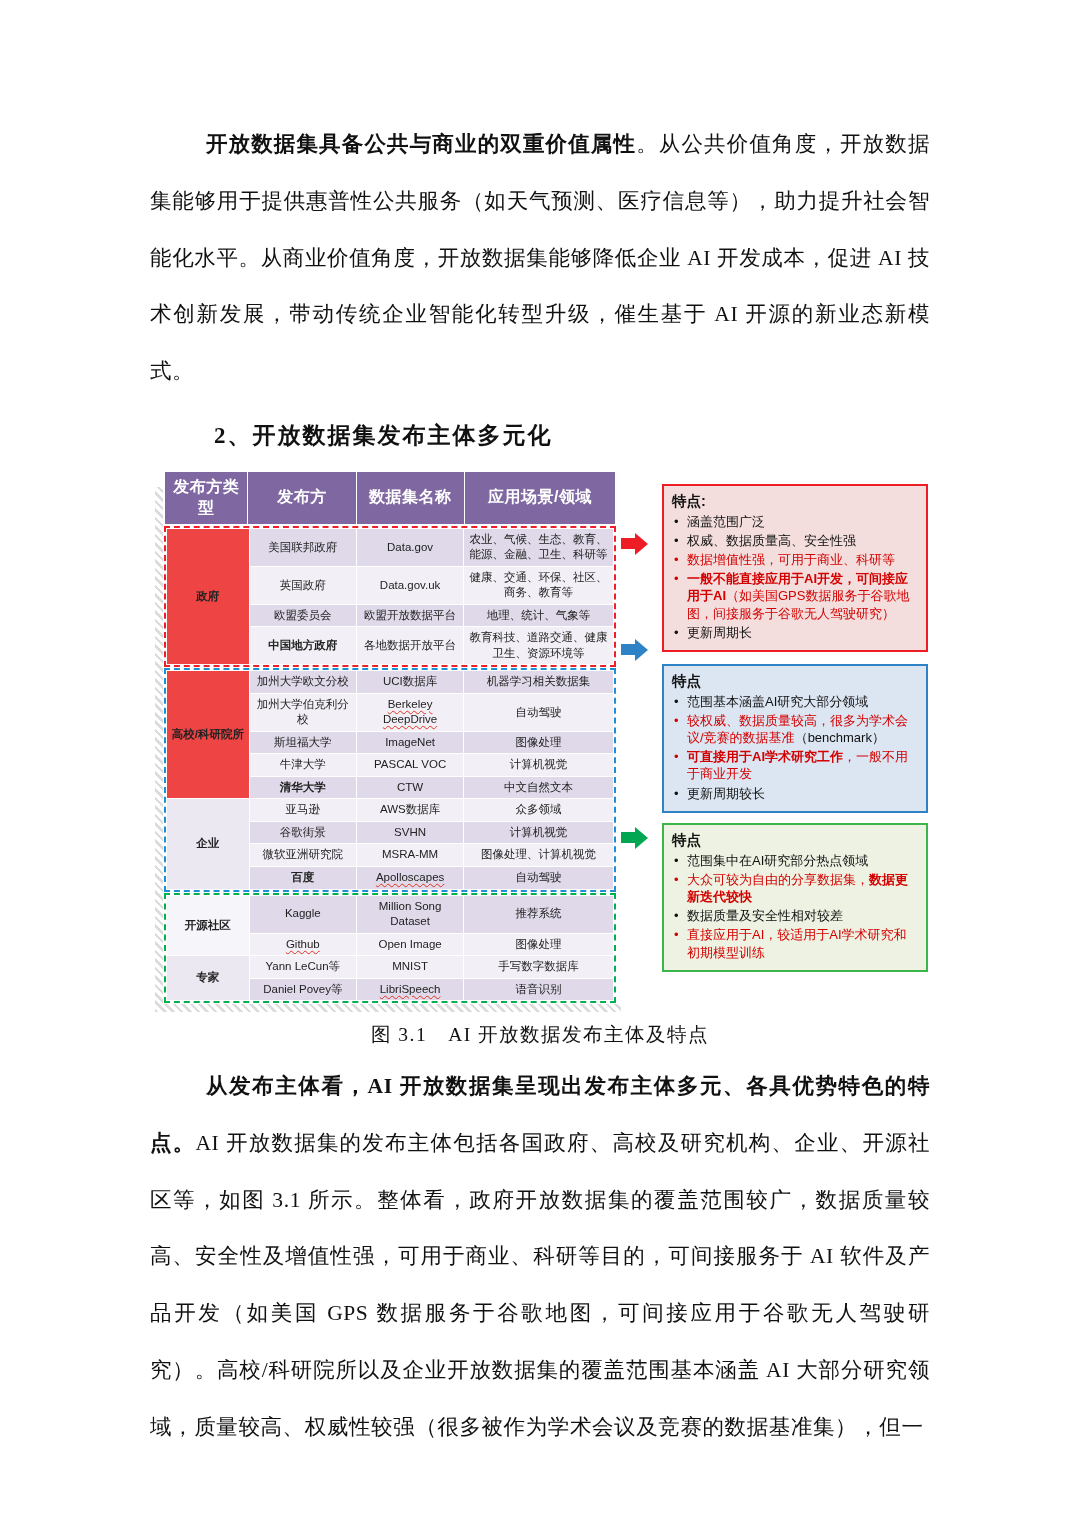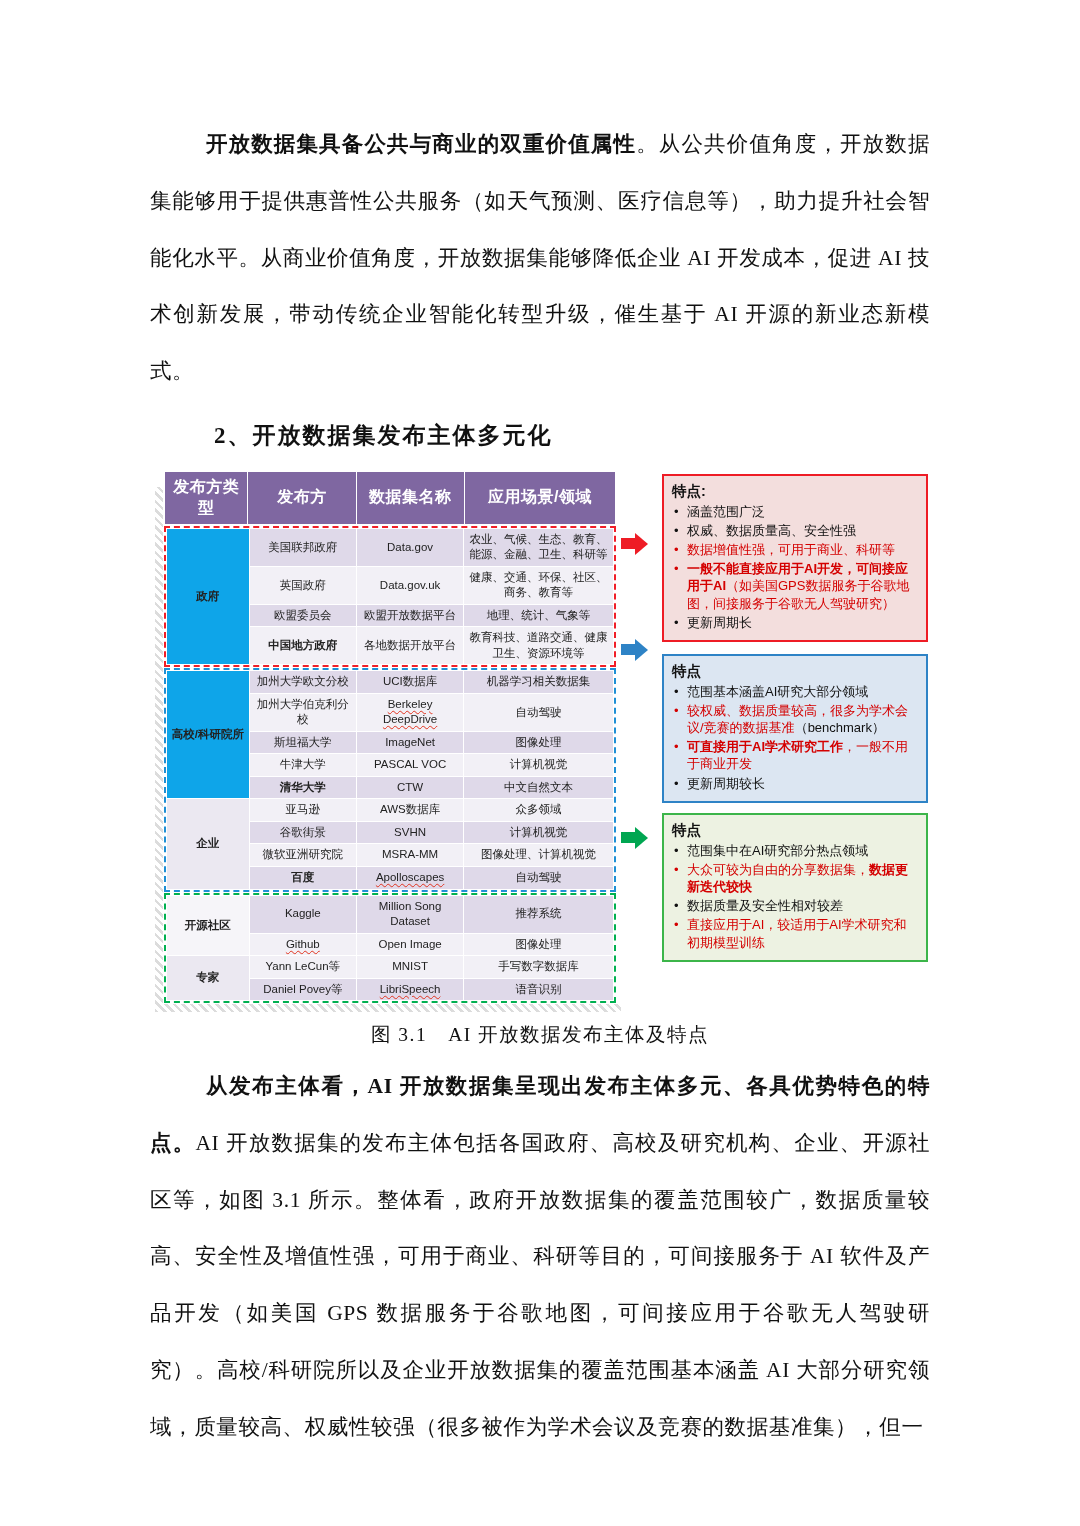--- a/index.html
+++ b/index.html
@@ -36,32 +36,32 @@
   table.dt th{
     background:#7f67a1;color:#ffffff;font-size:16px;font-weight:bold;
     padding:5px 2px;border:1px solid #ffffff;text-align:center;letter-spacing:0.5px;
   }
   table.dt td{
     border:1px solid #ffffff;padding:3px 3px;text-align:center;
     font-size:11.5px;color:#222;line-height:1.35;
   }
   td.row-a{background:#dfd9e9;} td.row-b{background:#f2f0f6;}
   td.cat{font-weight:bold;font-size:12.5px;color:#111;}
-  td.cat-dark{background:#0ea5e9;} td.cat-mid{background:#ebe8f1;} td.cat-light{background:#f6f5f9;}
+  td.cat-dark{background:#ef4444;} td.cat-mid{background:#ebe8f1;} td.cat-light{background:#f6f5f9;}
   .redcell{color:#e00000;font-weight:bold;}
   .sq{text-decoration:underline wavy #e0331f 1px;text-underline-offset:2px;}
   .grp{border-style:dashed;border-width:2.5px;margin-top:1px;}
   .grp-red{border-color:#f01e28;}
   .grp-blue{border-color:#1e8fd5;}
   .grp-green{border-color:#00b050;}
   
   .fig-right{width:266px;margin-left:46px;display:flex;flex-direction:column;}
   .fbox{box-sizing:border-box;border:2.5px solid;padding:6px 8px 7px 8px;
     font-family:"Liberation Sans", sans-serif;}
-  .fbox-red{background:#f3dedd;border-color:#ee1c25;margin-top:3px;}
+  .fbox-red{background:#f3dedd;border-color:#ee1c25;margin-top:13px;}
   .fbox-blue{background:#dce6f2;border-color:#2e83c6;margin-top:12px;}
   .fbox-green{background:#edf2e2;border-color:#3cb54a;margin-top:10px;}
   .fbox-title{font-weight:bold;font-size:14.5px;color:#111;margin-bottom:1px;}
   .fbox ul{list-style:none;margin:0;padding:0;}
   .fbox li{position:relative;padding-left:15px;font-size:13px;line-height:1.32;margin:2px 0;}
   .fbox li::before{content:"•";position:absolute;left:2px;top:0;}
   li.m-black::before{color:#111;}
   li.m-red::before{color:#d40000;}
   .sg-black{color:#111;}
   .sg-red{color:#d40000;}

